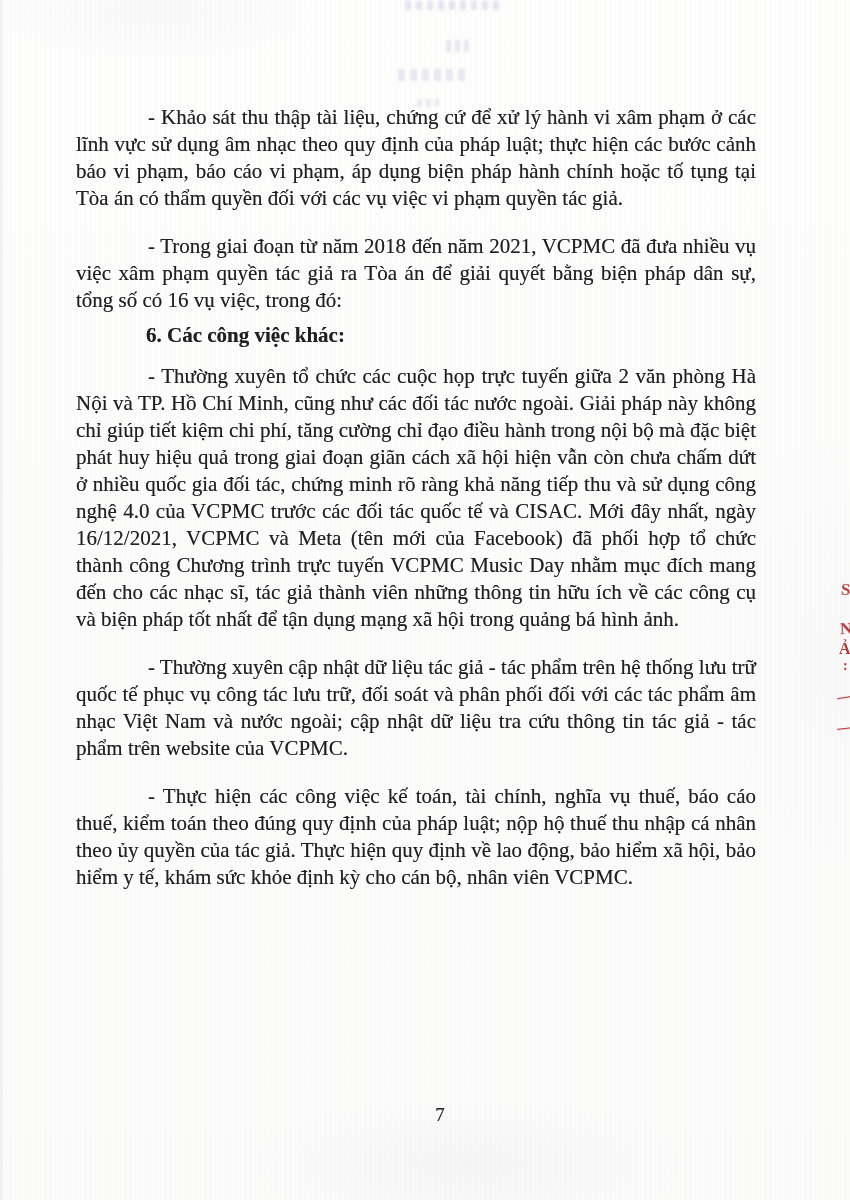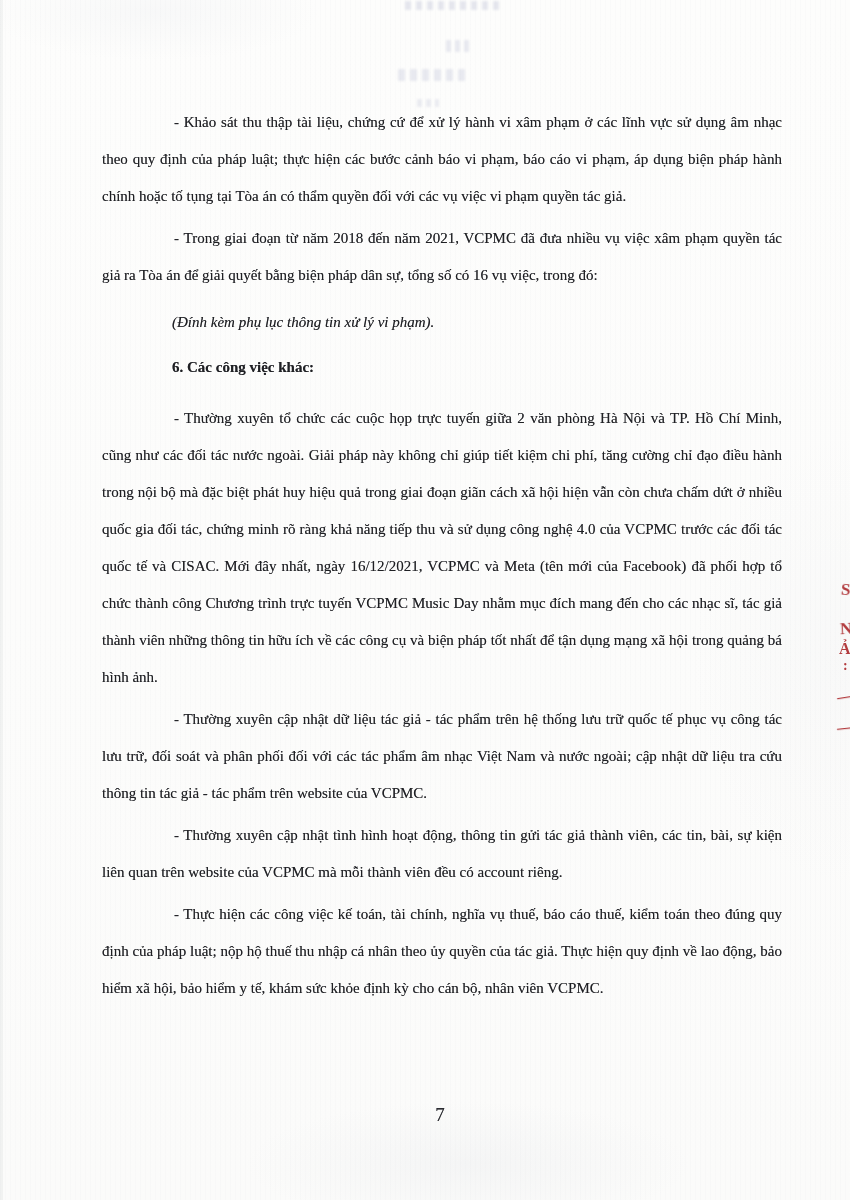--- a/index.html
+++ b/index.html
@@ -18,28 +18,28 @@
       radial-gradient(ellipse 200px 300px at 99% 55%, rgba(200,203,212,0.07), transparent 75%),
       repeating-linear-gradient(90deg, rgba(160,165,185,0.035) 0 1px, rgba(255,255,255,0) 1px 5px),
       linear-gradient(#fdfdfc, #fbfbfa);
   }
   .page::before { 
     content: ""; position: absolute; left: 0; top: 0; width: 3px; height: 100%;
     background: rgba(90,95,110,0.06); pointer-events: none;
   }
   .content {
     position: absolute;
-    left: 102px; top: 104px; width: 680px;
-    font-size: 15px;
-    line-height: 37px;
+    left: 76px; top: 104px; width: 680px;
+    font-size: 21px;
+    line-height: 27px;
     color: #1f2024;
     text-shadow: 0 0 0.45px rgba(25,25,32,0.55);
   }
   .content p { margin: 0; }
-  .content p + p { margin-top: 5px; }
+  .content p + p { margin-top: 21px; }
   p.body {
     text-align: justify;
     text-indent: 72px;
   }
   p.sub {
     text-align: justify;
     margin-left: 67px;
   }
   p.note {
     font-style: italic;
@@ -98,25 +98,23 @@
 <div class="page">
 
   <div class="bleed bleed-1"></div>
   <div class="bleed bleed-2"></div>
   <div class="bleed bleed-3"></div>
   <div class="bleed bleed-4"></div>
 
   <div class="content">
     <p class="body">- Khảo sát thu thập tài liệu, chứng cứ để xử lý hành vi xâm phạm ở các lĩnh vực sử dụng âm nhạc theo quy định của pháp luật; thực hiện các bước cảnh báo vi phạm, báo cáo vi phạm, áp dụng biện pháp hành chính hoặc tố tụng tại Tòa án có thẩm quyền đối với các vụ việc vi phạm quyền tác giả.</p>
     <p class="body">- Trong giai đoạn từ năm 2018 đến năm 2021, VCPMC đã đưa nhiều vụ việc xâm phạm quyền tác giả ra Tòa án để giải quyết bằng biện pháp dân sự, tổng số có 16 vụ việc, trong đó:</p>
-    <p class="note">(Đính kèm phụ lục thông tin xử lý vi phạm).</p>
     <p class="heading">6. Các công việc khác:</p>
     <p class="body">- Thường xuyên tổ chức các cuộc họp trực tuyến giữa 2 văn phòng Hà Nội và TP. Hồ Chí Minh, cũng như các đối tác nước ngoài. Giải pháp này không chỉ giúp tiết kiệm chi phí, tăng cường chỉ đạo điều hành trong nội bộ mà đặc biệt phát huy hiệu quả trong giai đoạn giãn cách xã hội hiện vẫn còn chưa chấm dứt ở nhiều quốc gia đối tác, chứng minh rõ ràng khả năng tiếp thu và sử dụng công nghệ 4.0 của VCPMC trước các đối tác quốc tế và CISAC. Mới đây nhất, ngày 16/12/2021, VCPMC và Meta (tên mới của Facebook) đã phối hợp tổ chức thành công Chương trình trực tuyến VCPMC Music Day nhằm mục đích mang đến cho các nhạc sĩ, tác giả thành viên những thông tin hữu ích về các công cụ và biện pháp tốt nhất để tận dụng mạng xã hội trong quảng bá hình ảnh.</p>
     <p class="body">- Thường xuyên cập nhật dữ liệu tác giả - tác phẩm trên hệ thống lưu trữ quốc tế phục vụ công tác lưu trữ, đối soát và phân phối đối với các tác phẩm âm nhạc Việt Nam và nước ngoài; cập nhật dữ liệu tra cứu thông tin tác giả - tác phẩm trên website của VCPMC.</p>
-    <p class="body">- Thường xuyên cập nhật tình hình hoạt động, thông tin gửi tác giả thành viên, các tin, bài, sự kiện liên quan trên website của VCPMC mà mỗi thành viên đều có account riêng.</p>
     <p class="body">- Thực hiện các công việc kế toán, tài chính, nghĩa vụ thuế, báo cáo thuế, kiểm toán theo đúng quy định của pháp luật; nộp hộ thuế thu nhập cá nhân theo ủy quyền của tác giả. Thực hiện quy định về lao động, bảo hiểm xã hội, bảo hiểm y tế, khám sức khỏe định kỳ cho cán bộ, nhân viên VCPMC.</p>
   </div>
 
   <span class="red-mark rm-1">S</span>
   <span class="red-mark rm-2">N</span>
   <span class="red-mark rm-3">Ả</span>
   <span class="red-mark rm-4">:</span>
   <span class="red-mark rm-5">—</span>
   <span class="red-mark rm-6">—</span>
 

